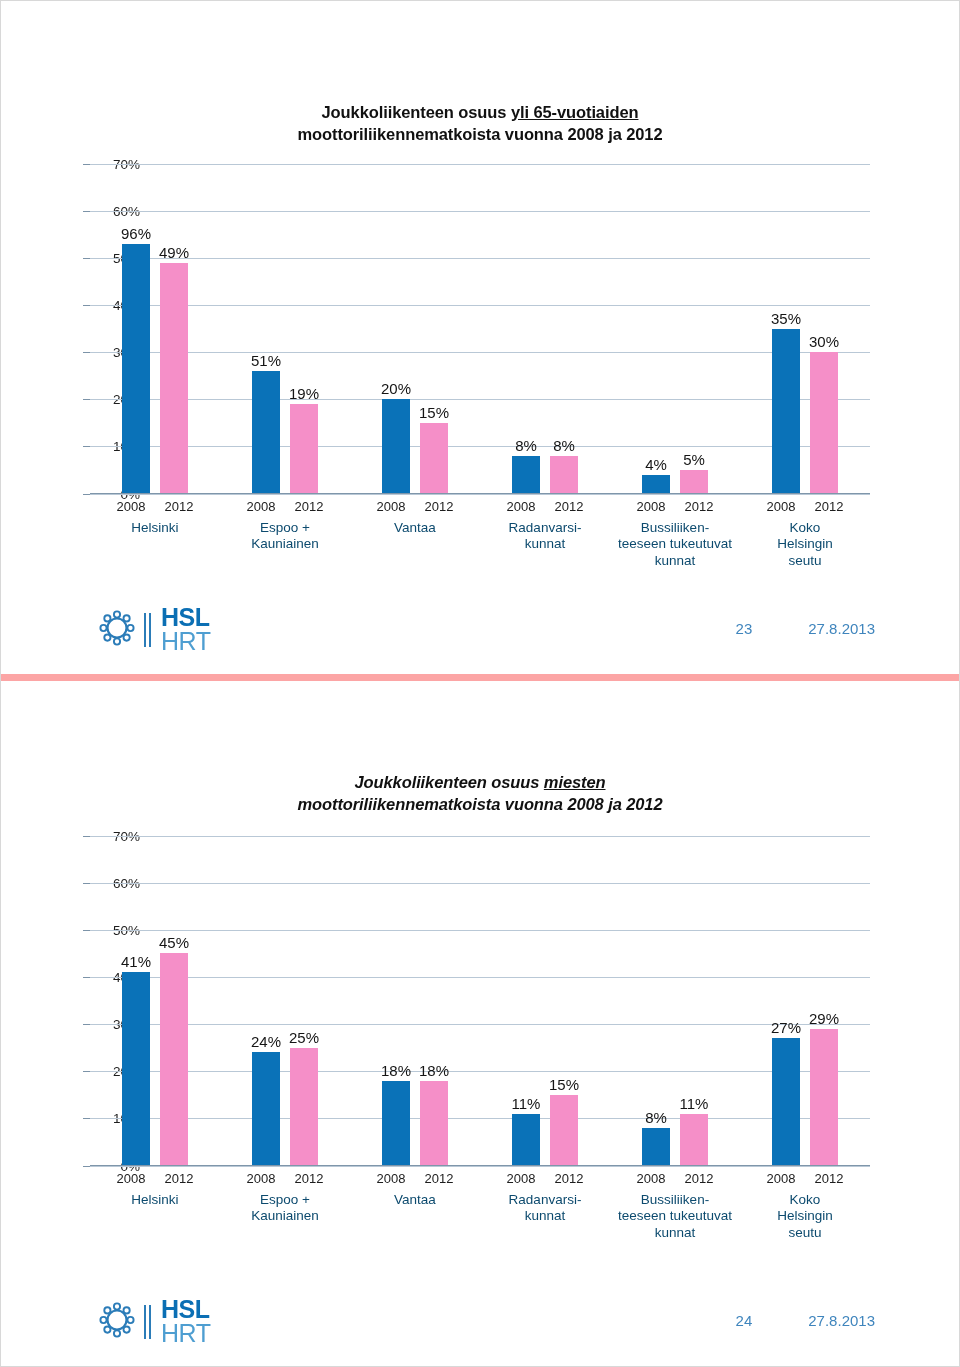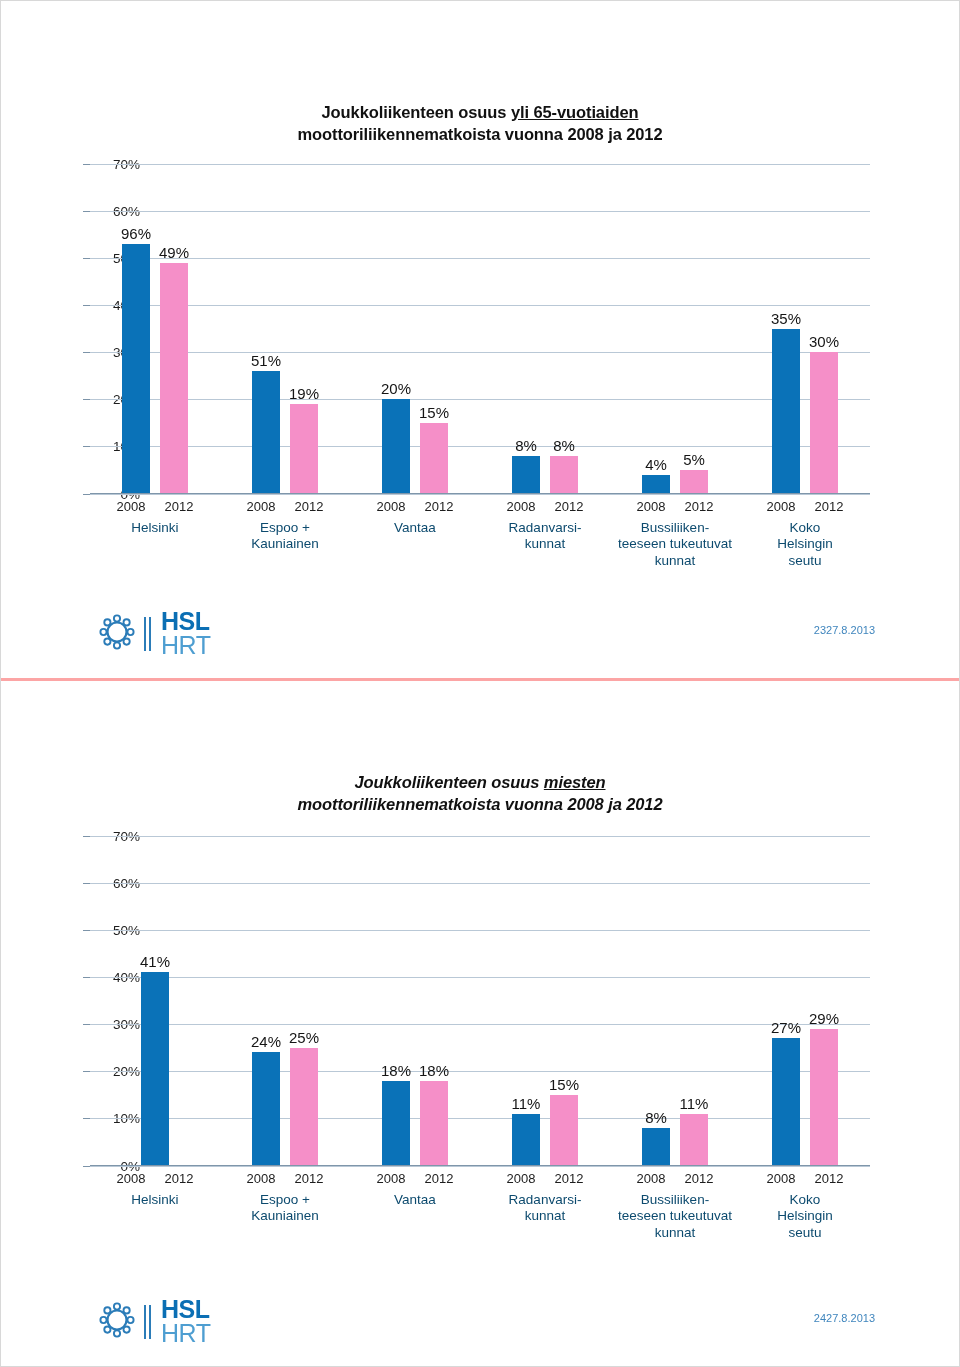--- a/index.html
+++ b/index.html
@@ -21,21 +21,21 @@
     box-sizing: border-box;
     border: 1px solid #d8d8d8;
     background: #fff;
   }
   .slide {
     position: relative;
     box-sizing: border-box;
     width: 958px;
     background: #fff;
   }
-  .slide-1 { height: 680px; border-bottom: 3px solid #fca5a5; }
+  .slide-1 { height: 680px; border-bottom: 7px solid #fca5a5; }
   .slide-2 { height: 685px; }
 
   
   .chart-title {
     text-align: center;
     font-weight: bold;
     font-size: 16.5px;
     line-height: 1.35;
     color: #111;
     letter-spacing: -0.1px;
@@ -210,23 +210,24 @@
     font-size: 25px;
     font-weight: normal;
     color: #4e9ed1;
     letter-spacing: -0.5px;
     display: block;
   }
   .footer-meta {
     position: absolute;
     right: 84px;
     top: 14px;
-    font-size: 11px;
+    font-size: 15px;
     color: #3f85bd;
     display: flex;
+    gap: 56px;
   }
 </style>
 </head>
 <body>
 
 <div class="page">
 
   <section class="slide slide-1">
 
     <div class="chart-title" id="slide1-title">
@@ -466,20 +467,24 @@
             <div class="grid-line" style="top: 0%; background: rgb(185, 200, 214);">
               <div class="tickmark"></div>
             </div>
           </div>
         <div class="groups">
             <div class="group">
               <div class="barbox">
                 <span class="bar-value" style="bottom: calc(58.5714% + 2px);">41%</span>
                 <div class="bar y2008" style="height: 58.5714%; background: rgb(10, 114, 184);"></div>
               </div>
+              <div class="barbox">
+                <span class="bar-value" style="bottom: calc(64.2857% + 2px);">45%</span>
+                <div class="bar y2012" style="height: 64.2857%; background: rgb(245, 143, 200);"></div>
+              </div>
             </div>
             <div class="group">
               <div class="barbox">
                 <span class="bar-value" style="bottom: calc(34.2857% + 2px);">24%</span>
                 <div class="bar y2008" style="height: 34.2857%; background: rgb(10, 114, 184);"></div>
               </div>
               <div class="barbox">
                 <span class="bar-value" style="bottom: calc(35.7143% + 2px);">25%</span>
                 <div class="bar y2012" style="height: 35.7143%; background: rgb(245, 143, 200);"></div>
               </div>

